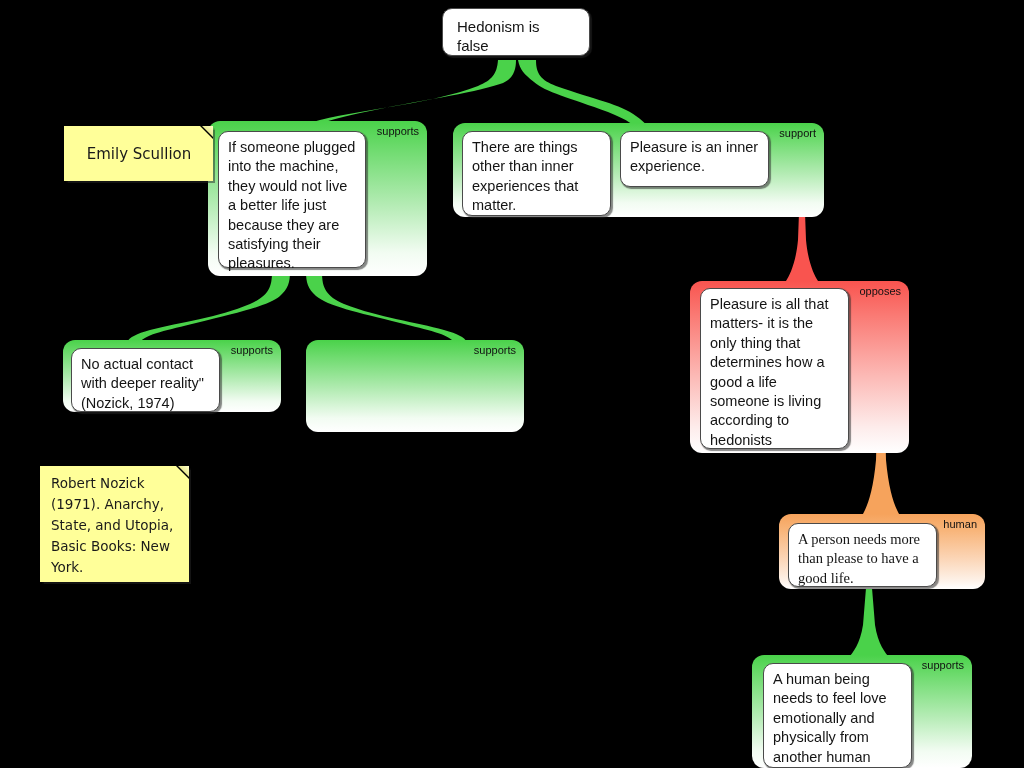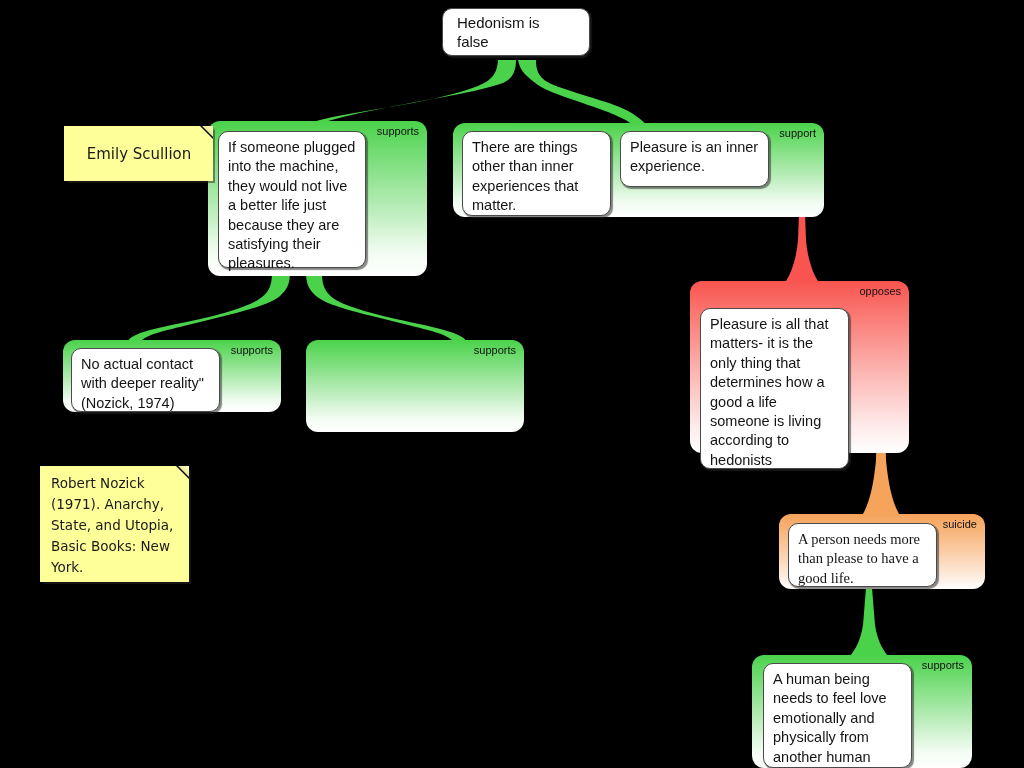--- a/index.html
+++ b/index.html
@@ -34,21 +34,21 @@
     box-sizing:border-box;
     padding:6px 8px 5px 9px;
     font-size:14.5px;
     line-height:19.4px;
     color:#141414;
     box-shadow:1.5px 1.5px 1px rgba(40,40,40,.55);
   }
   .card.root{
     font-size:15px;
     padding:8px 14px;
-    display:flex;align-items:center;
+    display:flex;align-items:flex-start;
   }
 
   
   .note{
     position:absolute;
     background:#ffff99;
     box-sizing:border-box;
     font-family:"DejaVu Sans", sans-serif;
     font-size:13.5px;
     line-height:21px;
@@ -136,26 +136,26 @@
   </div>
 
   <div class="note" style="left:40px;top:466px;width:149px;height:116px;">
     <span class="fold"></span>
     <span>Robert Nozick (1971). Anarchy, State, and Utopia, Basic Books: New York.</span>
   </div>
 
   <div class="group red" style="left:690px;top:281px;width:219px;height:172px;">
     <span class="reltag">opposes</span>
   </div>
-  <div class="card" style="left:700px;top:288px;width:149px;height:161px;margin-top:20px;">
+  <div class="card" style="left:700px;top:288px;width:149px;height:161px;">
     <span>Pleasure is all that matters- it is the only thing that determines how a good a life someone is living according to hedonists</span>
   </div>
 
   <div class="group orange" style="left:779px;top:514px;width:206px;height:75px;">
-    <span class="reltag">suicide</span>
+    <span class="reltag">human</span>
   </div>
   <div class="card" style="left:788px;top:523px;width:149px;height:64px;font-family:Liberation Serif, serif;">
     <span>A person needs more than please to have a good life.</span>
   </div>
 
   <div class="group green" style="left:752px;top:655px;width:220px;height:113px;">
     <span class="reltag">supports</span>
   </div>
   <div class="card" style="left:763px;top:663px;width:149px;height:105px;">
     <span>A human being needs to feel love emotionally and physically from another human</span>

